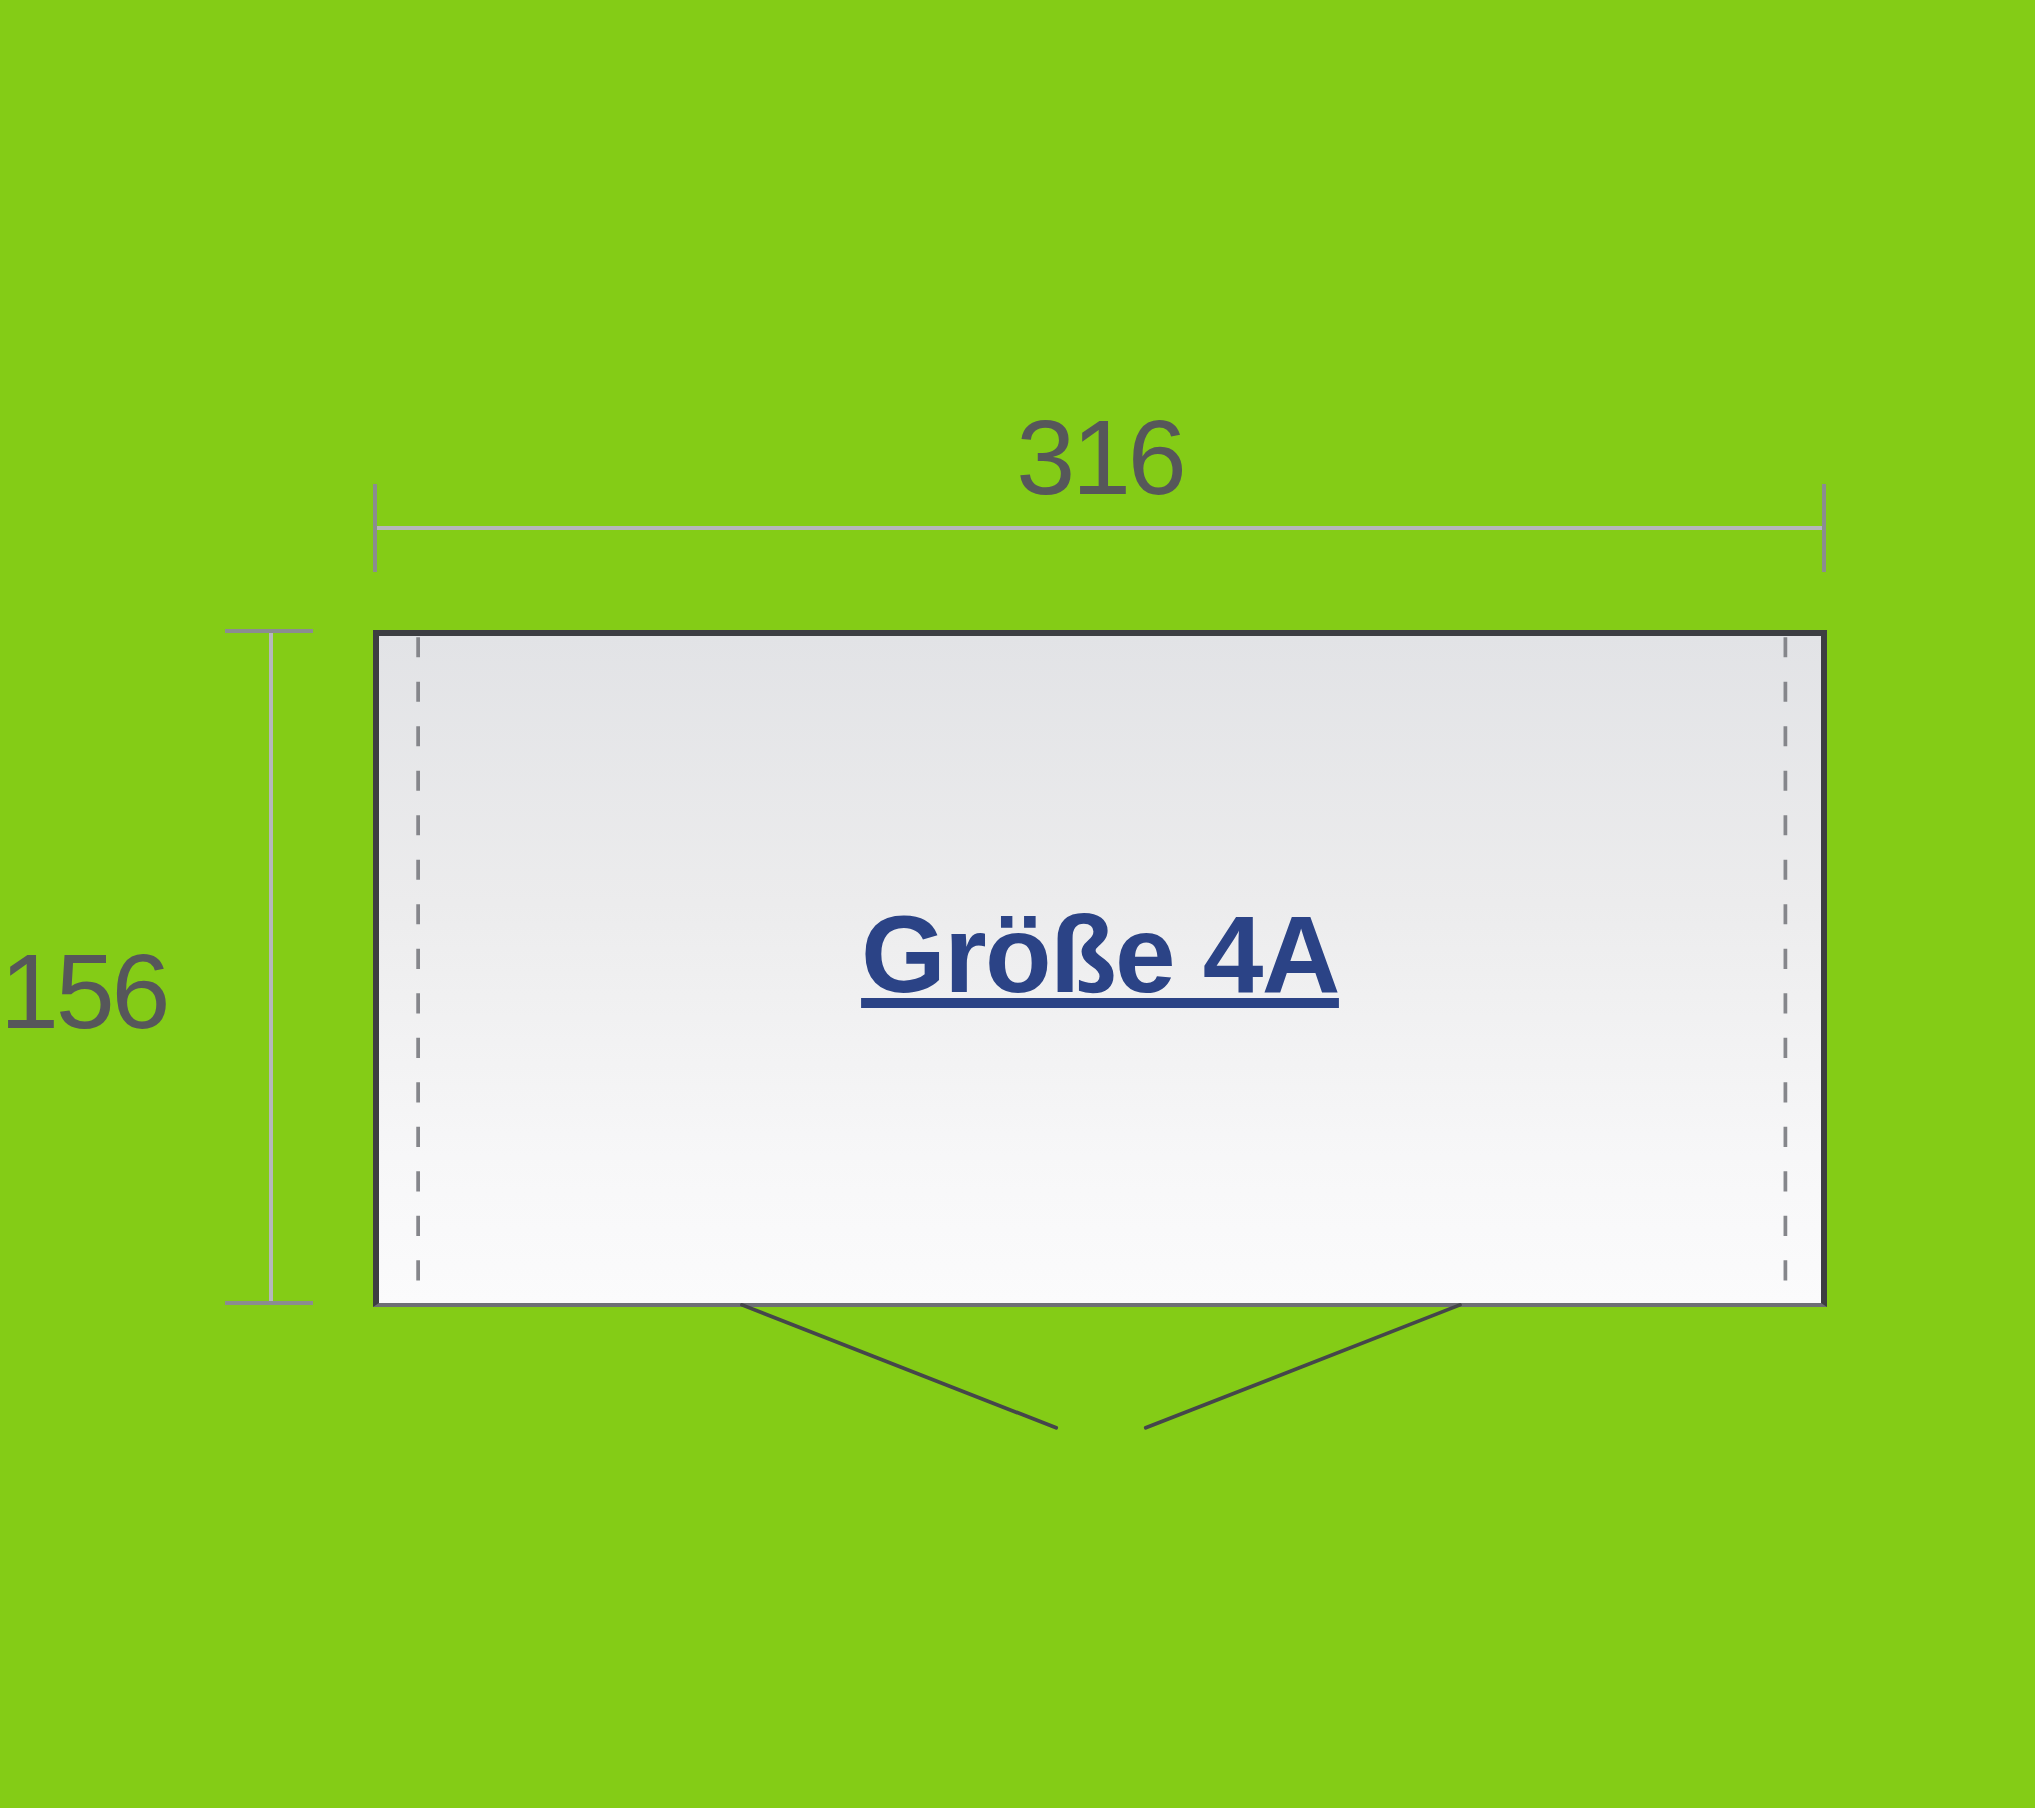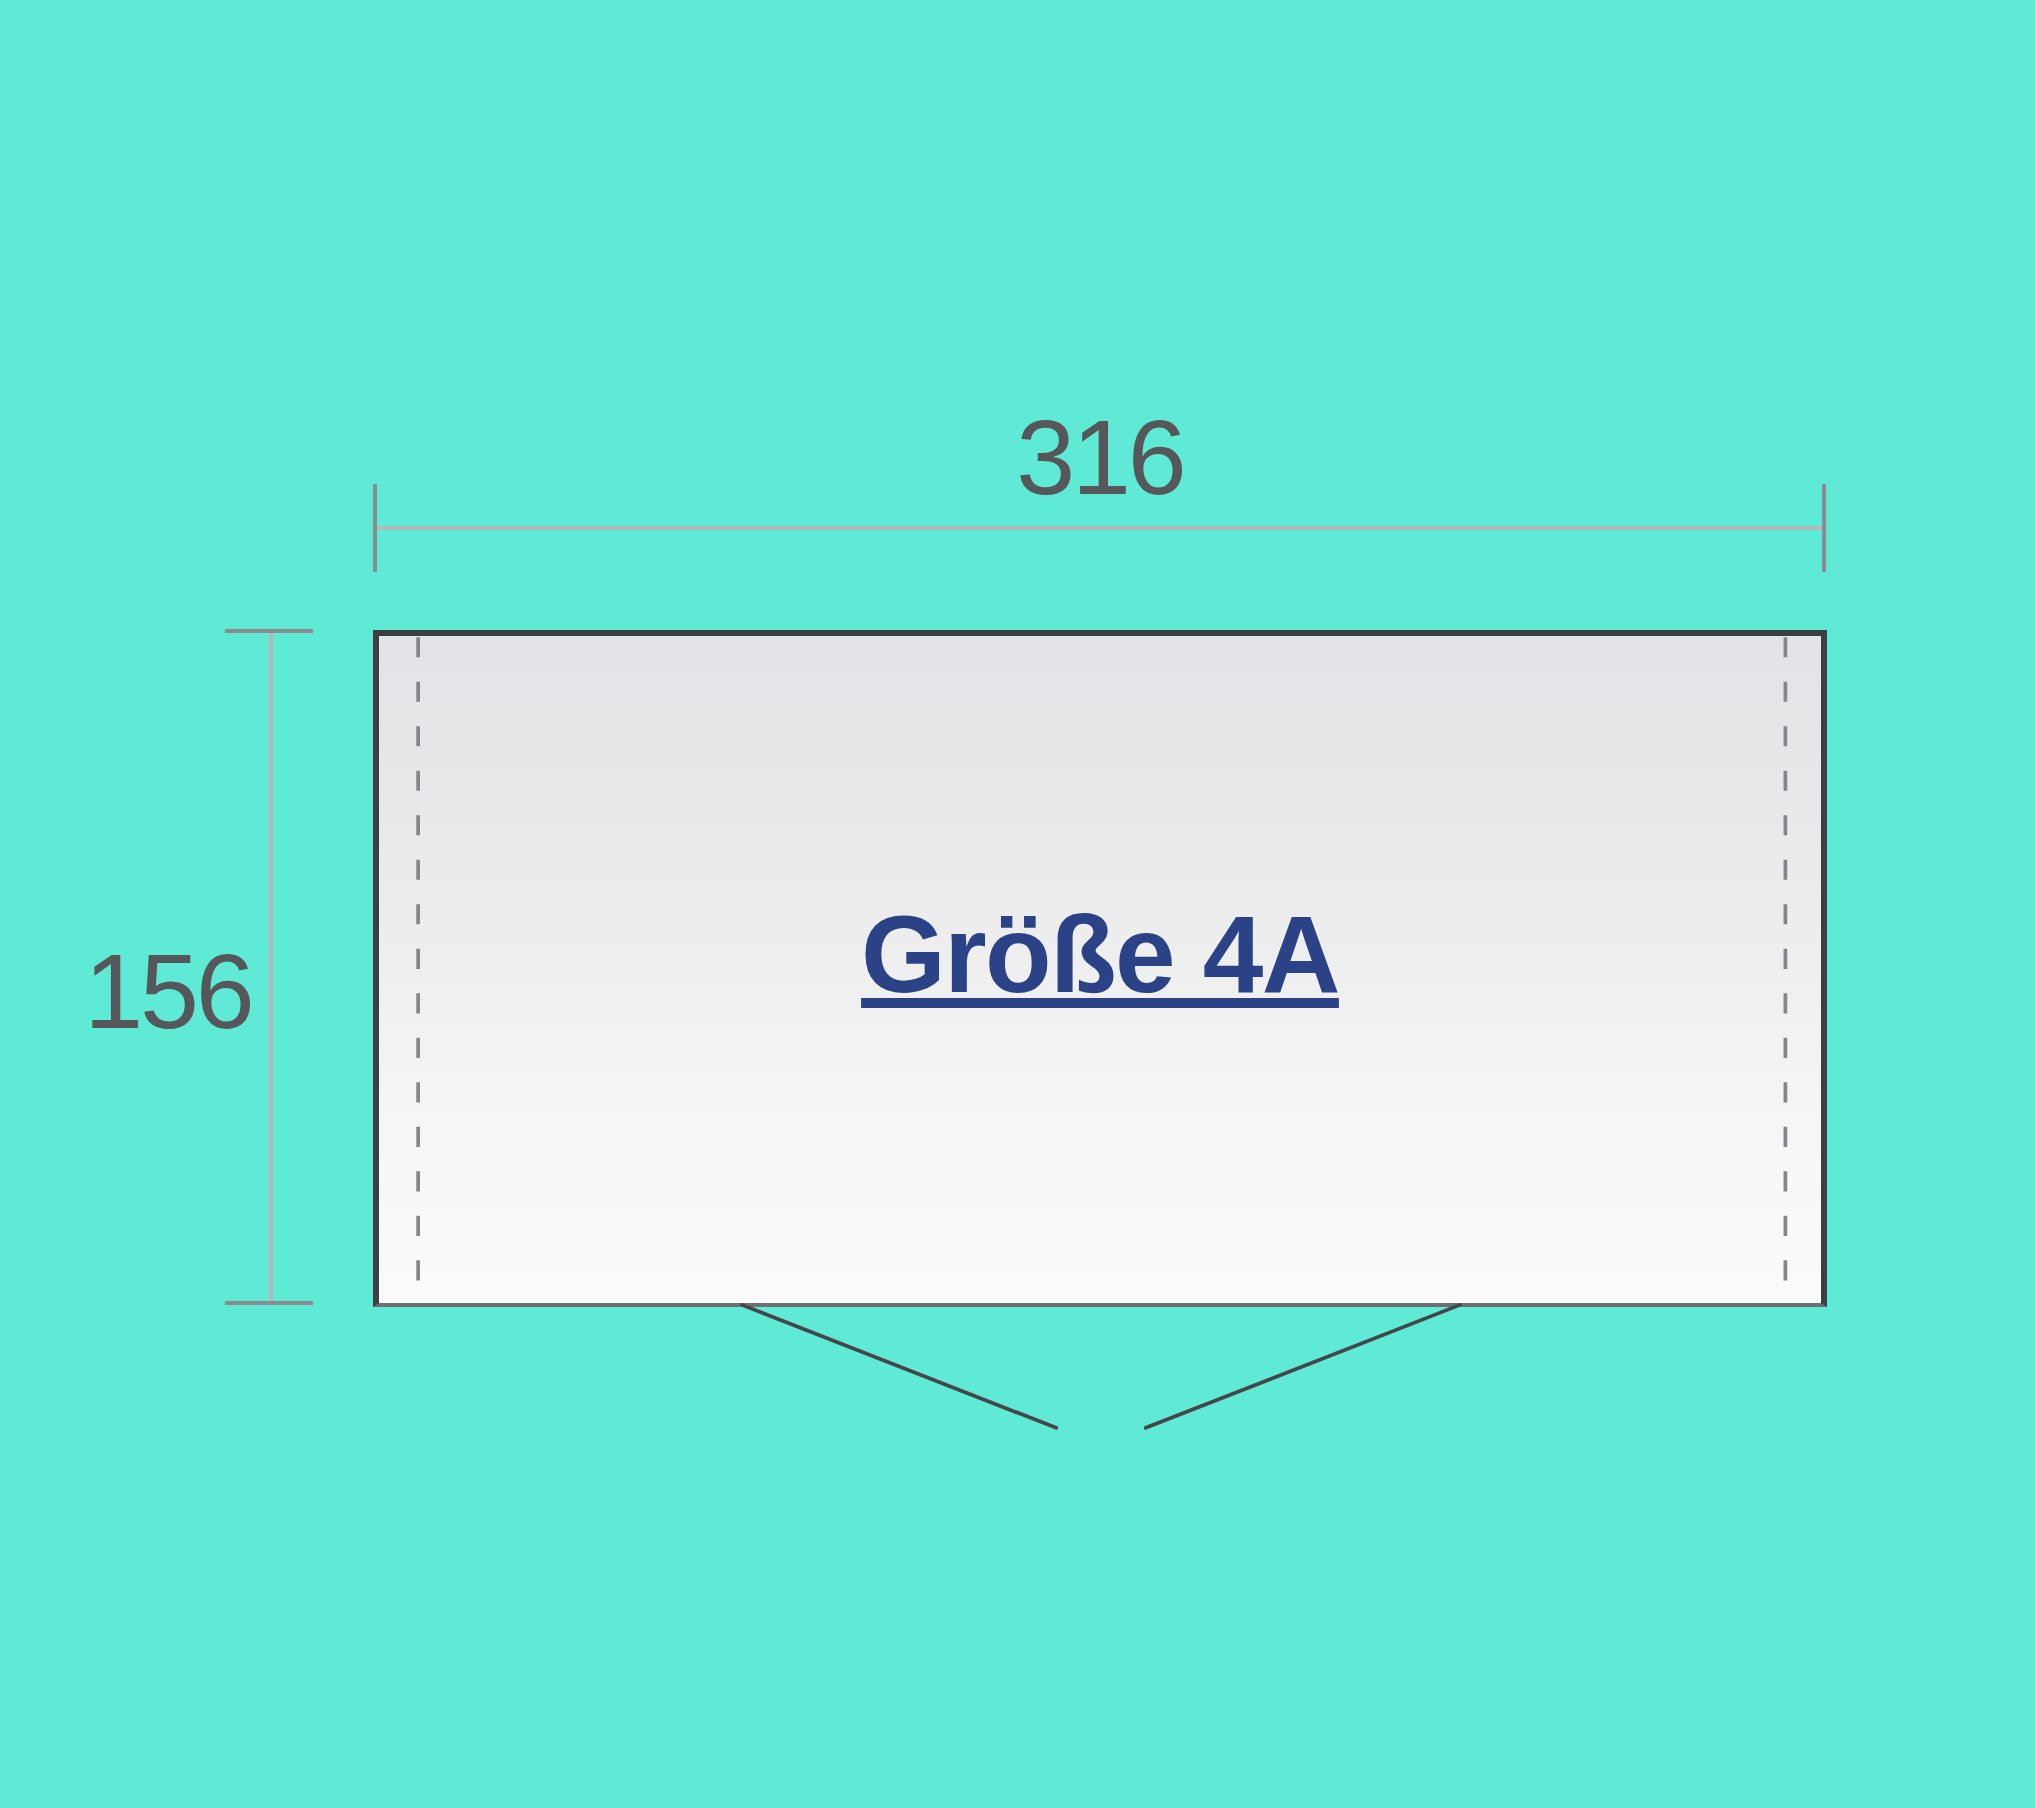--- a/index.html
+++ b/index.html
@@ -13,21 +13,21 @@
     --dashed-line:#85868b;
     --door-swing:#45464b;
     --floor-top:#e2e3e6;
     --floor-bottom:#fbfbfc;
   }
   html,body{margin:0;padding:0;background:#ffffff;}
   .stage{
     position:relative;
     width:2035px;
     height:1809px;
-    background:#5eead4;
+    background:#84cc16;
     overflow:hidden;
     font-family:"Liberation Sans", sans-serif;
   }
   .abs{position:absolute;}
 
   
   .dim-line-h{
     left:375px; top:526px; width:1451px; height:3.7px;
     background:var(--dimension-line,#b6b7bb);
   }
@@ -57,22 +57,21 @@
     letter-spacing:-3.2px;
     font-weight:400;
     white-space:nowrap;
   }
   .dim-label.width{
     left:888px; top:404px; width:424px;
     text-align:center;
   }
   .dim-label.depth{
     left:0px; top:938px; width:240px;
-    text-align:center;
-    padding-left:48px;
+    text-align:left;
   }
 
   
   .shed{
     left:373px; top:630px; width:1454px; height:677px;
     box-sizing:border-box;
     border:6.4px solid var(--wall,#3d3e42);
     border-bottom:4.8px solid var(--front-wall,#6e6f75);
     background:linear-gradient(180deg,
       var(--floor-top,#e2e3e6) 0%,

